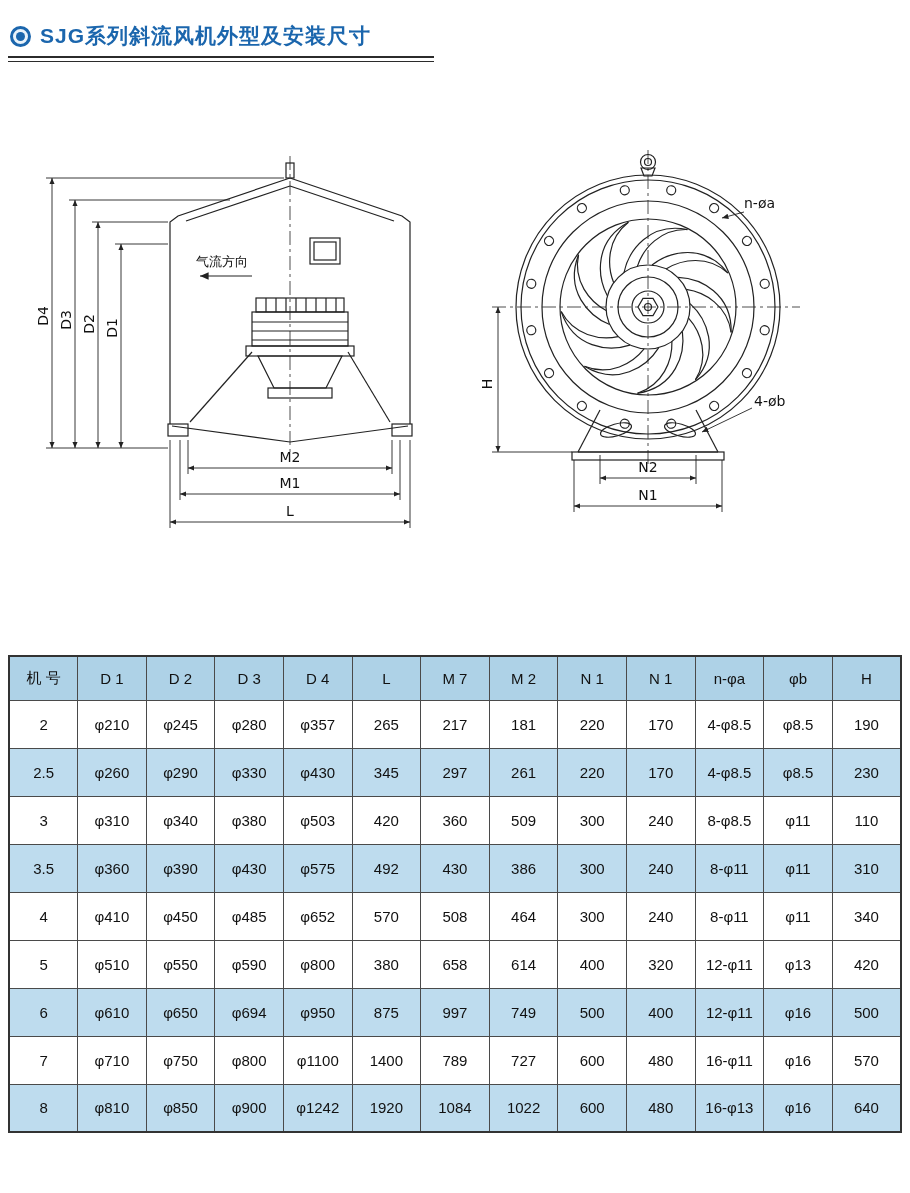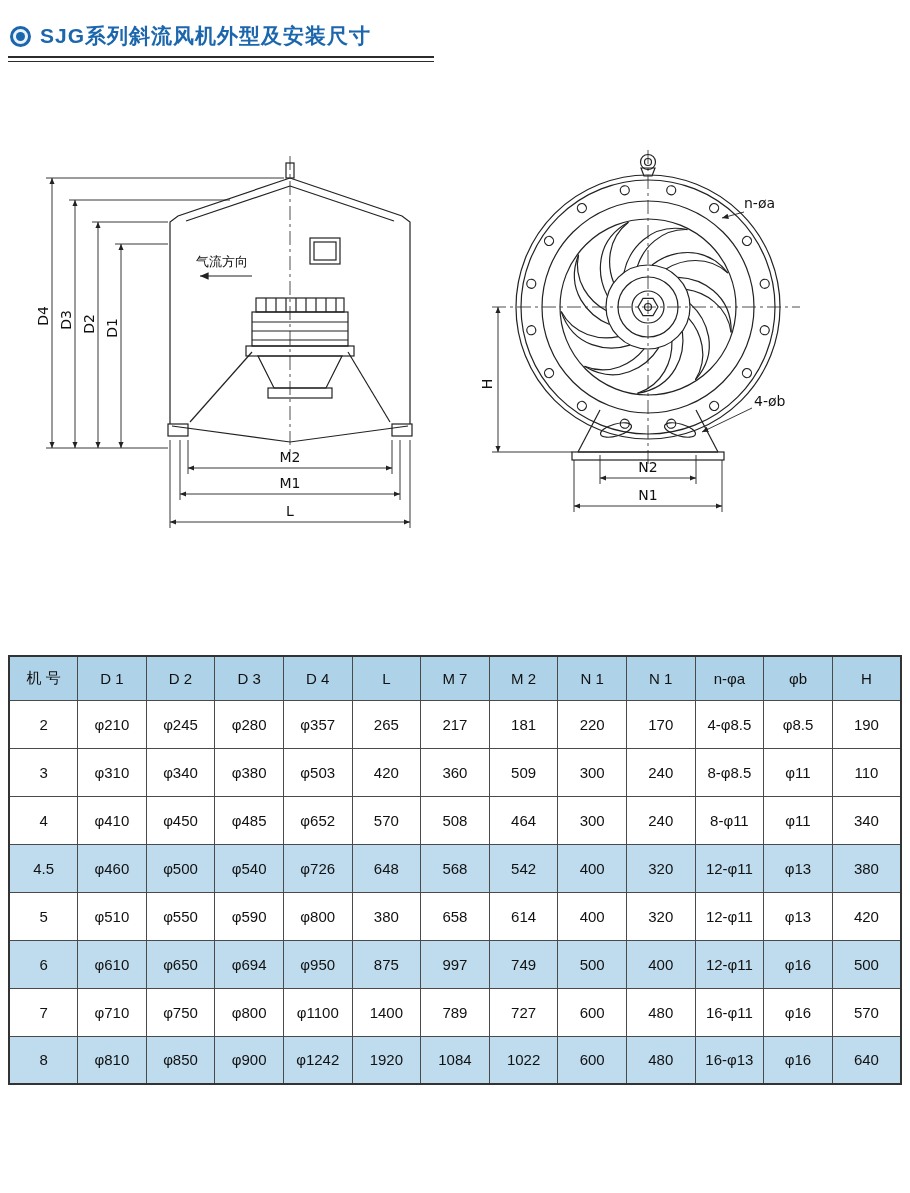--- a/index.html
+++ b/index.html
@@ -267,65 +267,80 @@
         <td>φ357</td>
         <td>265</td>
         <td>217</td>
         <td>181</td>
         <td>220</td>
         <td>170</td>
         <td>4-φ8.5</td>
         <td>φ8.5</td>
         <td>190</td>
       </tr>
+      <tr class="alt">
+        <td>2.5</td>
+        <td>φ260</td>
+        <td>φ290</td>
+        <td>φ330</td>
+        <td>φ430</td>
+        <td>345</td>
+        <td>297</td>
+        <td>261</td>
+        <td>220</td>
+        <td>170</td>
+        <td>4-φ8.5</td>
+        <td>φ8.5</td>
+        <td>230</td>
+      </tr>
       <tr>
         <td>3</td>
         <td>φ310</td>
         <td>φ340</td>
         <td>φ380</td>
         <td>φ503</td>
         <td>420</td>
         <td>360</td>
         <td>509</td>
         <td>300</td>
         <td>240</td>
         <td>8-φ8.5</td>
         <td>φ11</td>
         <td>110</td>
       </tr>
+      <tr class="alt">
+        <td>3.5</td>
+        <td>φ360</td>
+        <td>φ390</td>
+        <td>φ430</td>
+        <td>φ575</td>
+        <td>492</td>
+        <td>430</td>
+        <td>386</td>
+        <td>300</td>
+        <td>240</td>
+        <td>8-φ11</td>
+        <td>φ11</td>
+        <td>310</td>
+      </tr>
       <tr>
         <td>4</td>
         <td>φ410</td>
         <td>φ450</td>
         <td>φ485</td>
         <td>φ652</td>
         <td>570</td>
         <td>508</td>
         <td>464</td>
         <td>300</td>
         <td>240</td>
         <td>8-φ11</td>
         <td>φ11</td>
         <td>340</td>
       </tr>
-      <tr class="alt">
-        <td>4.5</td>
-        <td>φ460</td>
-        <td>φ500</td>
-        <td>φ540</td>
-        <td>φ726</td>
-        <td>648</td>
-        <td>568</td>
-        <td>542</td>
-        <td>400</td>
-        <td>320</td>
-        <td>12-φ11</td>
-        <td>φ13</td>
-        <td>380</td>
-      </tr>
       <tr>
         <td>5</td>
         <td>φ510</td>
         <td>φ550</td>
         <td>φ590</td>
         <td>φ800</td>
         <td>380</td>
         <td>658</td>
         <td>614</td>
         <td>400</td>

